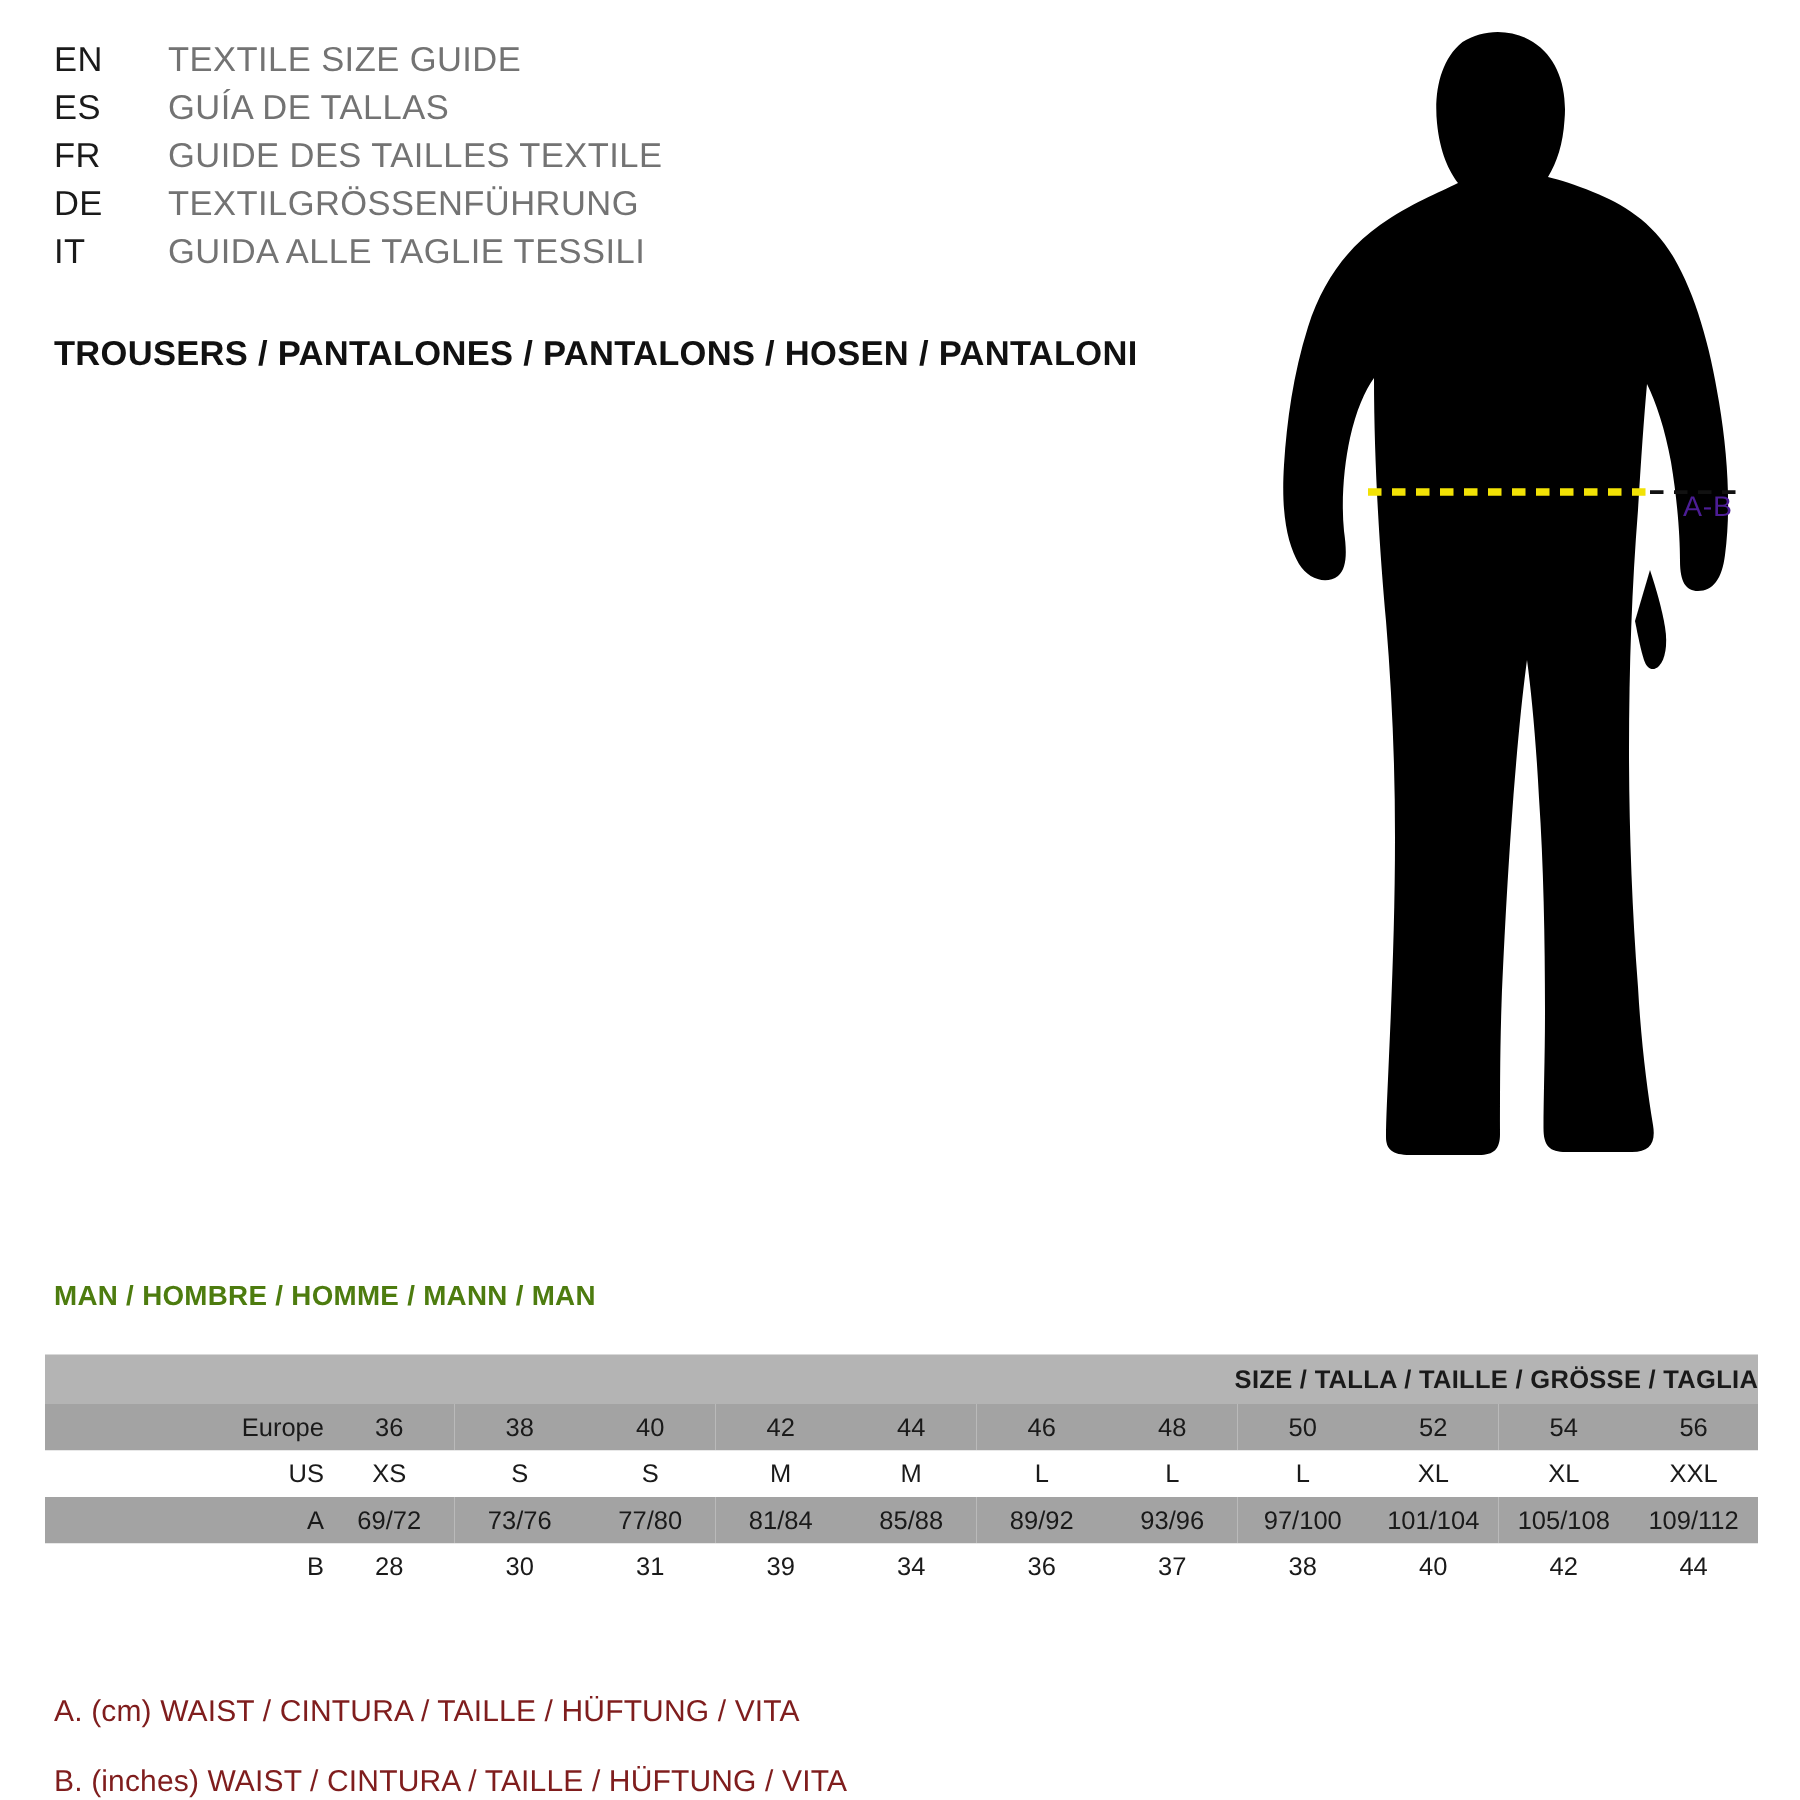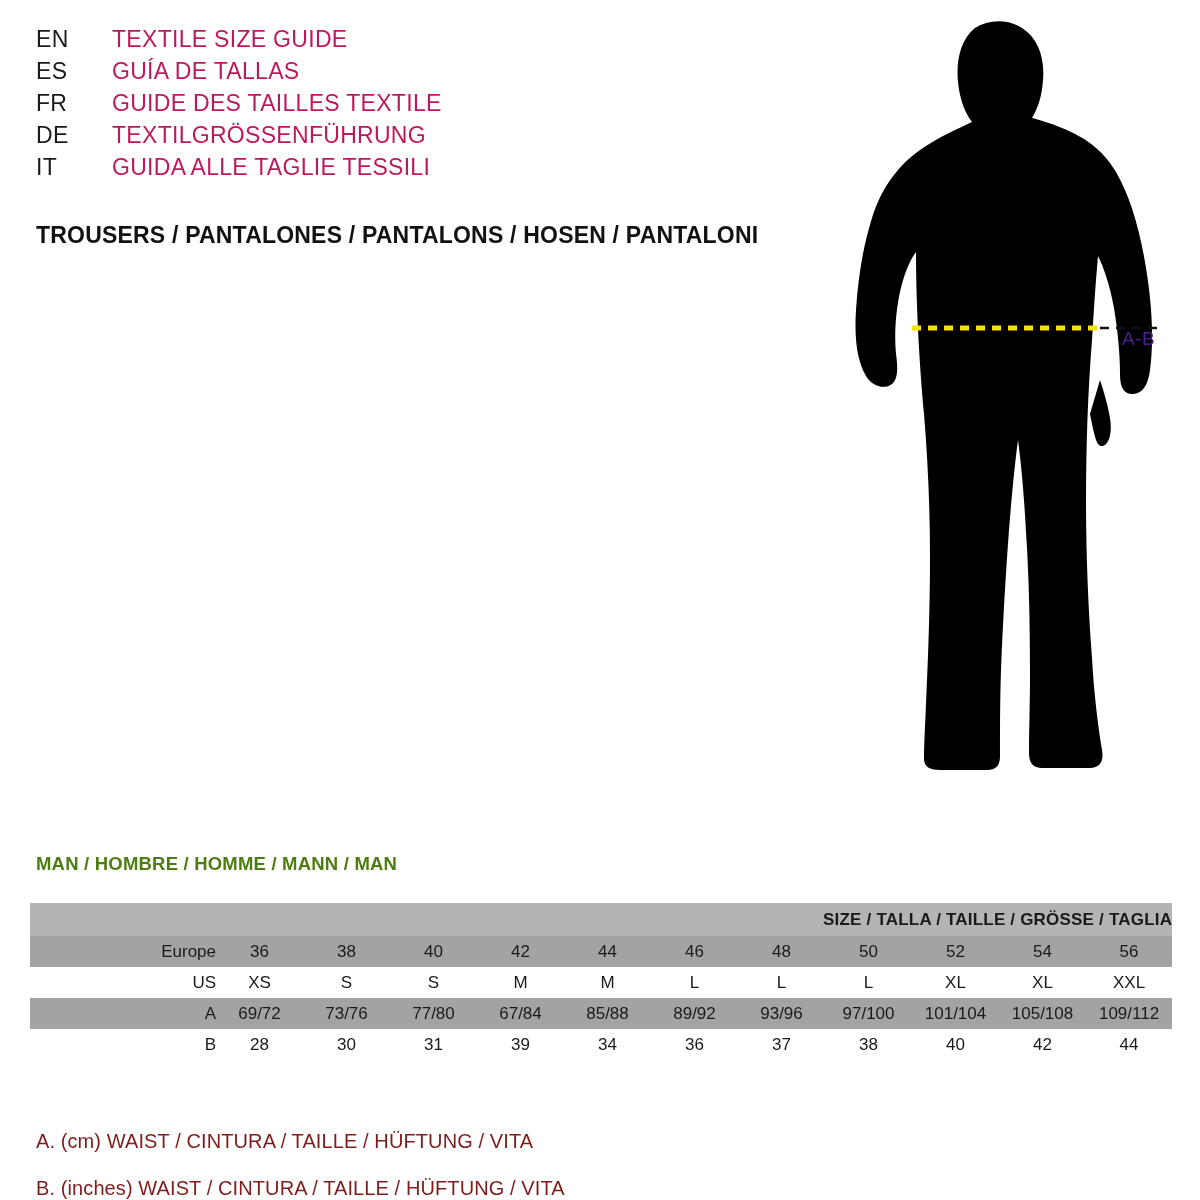--- a/index.html
+++ b/index.html
@@ -35,21 +35,21 @@
   }
   .lang-code {
     width: 76px;
     font-size: 23px;
     letter-spacing: 0.3px;
     color: #1a1a1a;
   }
   .lang-text {
     font-size: 23px;
     letter-spacing: 0.3px;
-    color: #be185d;
+    color: #737373;
     text-transform: uppercase;
   }
   .garment-line {
     position: absolute;
     left: 36px;
     top: 222px;
     font-size: 23px;
     font-weight: bold;
     letter-spacing: 0.2px;
     color: #111;
@@ -287,21 +287,21 @@
         <td class="val">XL</td>
         <td class="val">XL</td>
         <td class="val">XXL</td>
       </tr>
 
       <tr class="shade">
         <td class="label">A</td>
         <td class="val">69/72</td>
         <td class="val">73/76</td>
         <td class="val">77/80</td>
-        <td class="val">67/84</td>
+        <td class="val">81/84</td>
         <td class="val">85/88</td>
         <td class="val">89/92</td>
         <td class="val">93/96</td>
         <td class="val">97/100</td>
         <td class="val">101/104</td>
         <td class="val">105/108</td>
         <td class="val">109/112</td>
       </tr>
 
       <tr class="plain">

